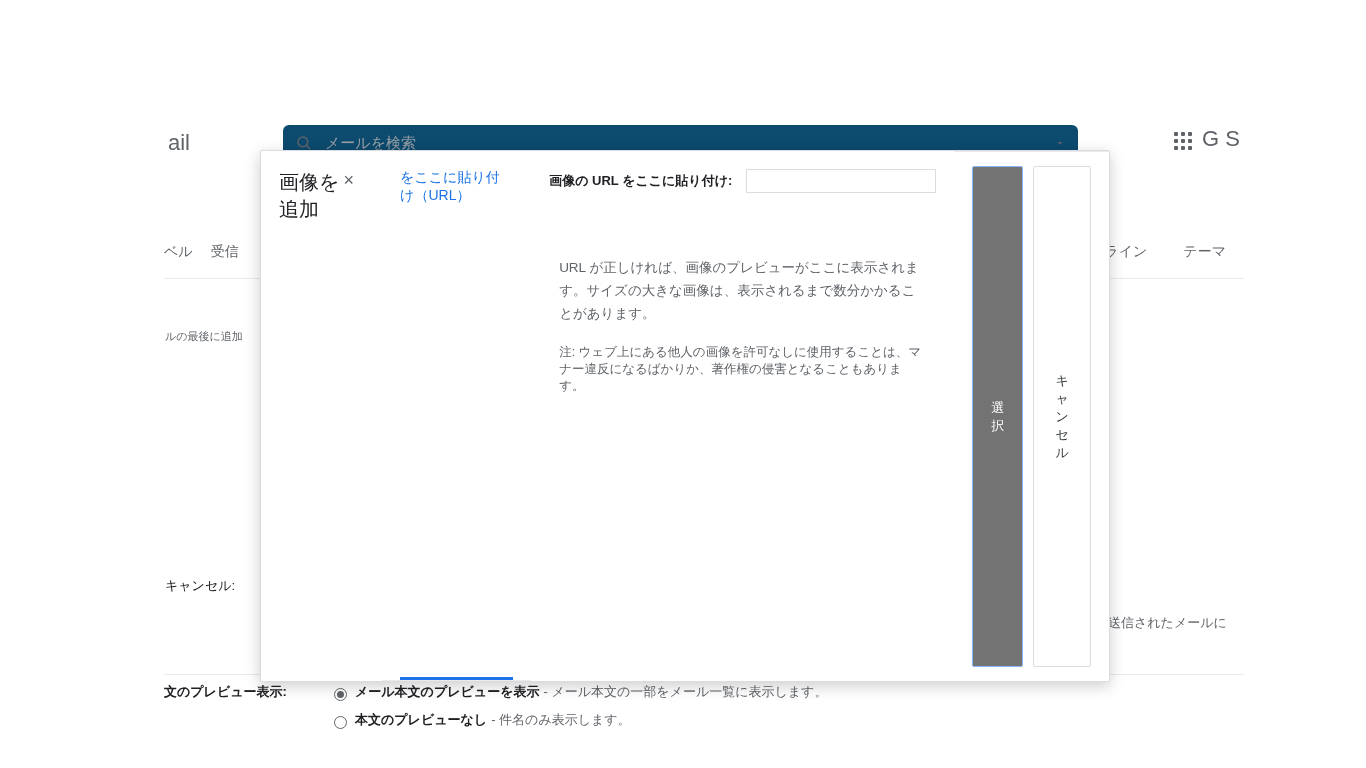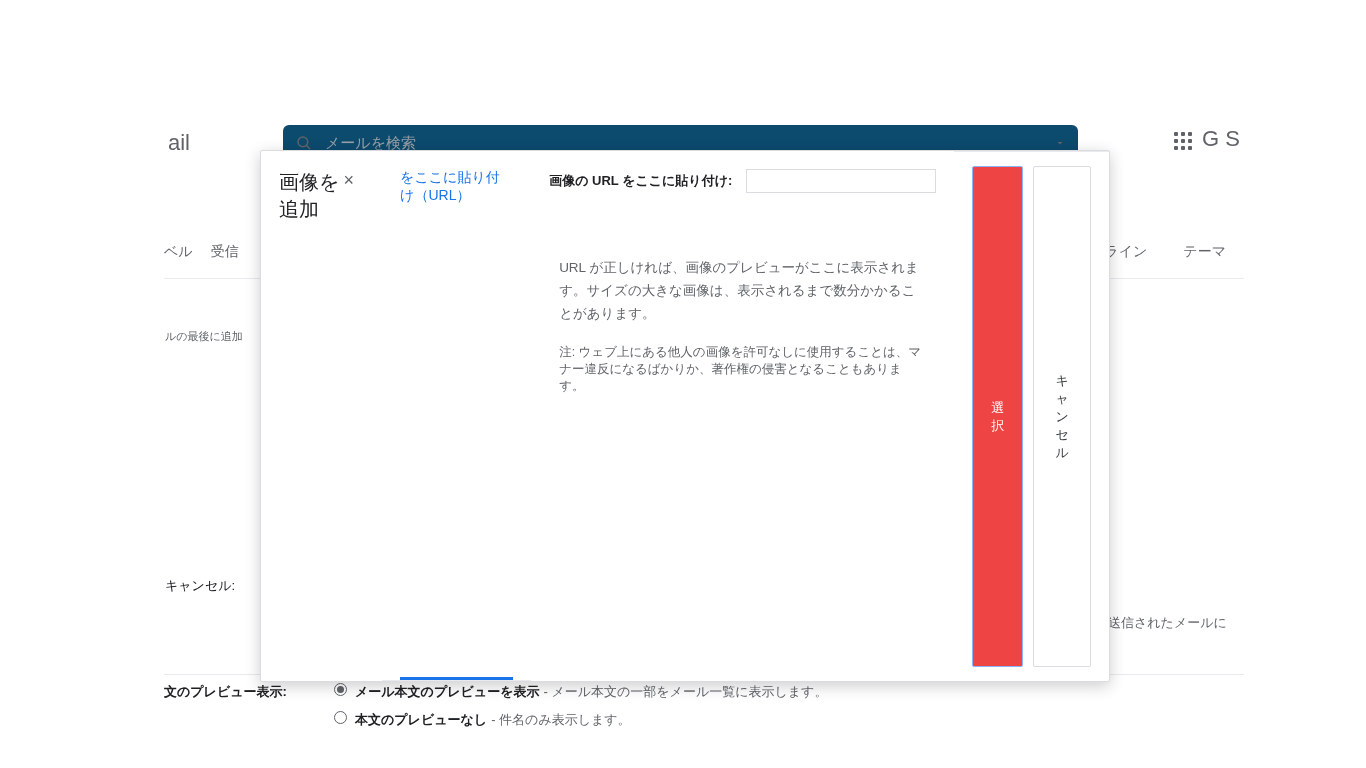--- a/index.html
+++ b/index.html
@@ -19,21 +19,21 @@
 
     .bg-tabs { position: absolute; top: 243px; left: 164px; width: 1080px; height: 36px; border-bottom: 1px solid #e8eaed; display: flex; align-items: flex-start; font-size: 14px; color: #202124; }
     .bg-tab { margin-right: 18px; padding-bottom: 8px; color: #5f6368; }
     .bg-tabs-right { margin-left: auto; display: flex; gap: 18px; }
     
     .bg-text1 { position: absolute; top: 329px; left: 165px; font-size: 11px; color: #5f6368; }
     .bg-text2 { position: absolute; top: 577px; left: 165px; font-size: 13px; color: #202124; }
     .bg-text3 { position: absolute; top: 614px; left: 1108px; font-size: 13px; color: #5f6368; white-space: nowrap; }
     
     .bg-preview-section { position: absolute; top: 674px; left: 164px; width: 1080px; border-top: 1px solid #e8eaed; padding-top: 8px; }
-    .bg-preview-row { display: flex; align-items: flex-start; font-size: 13px; color: #202124; margin-bottom: 10px; }
+    .bg-preview-row { display: flex; align-items: flex-end; font-size: 13px; color: #202124; margin-bottom: 10px; }
     .bg-preview-label { width: 170px; font-weight: bold; }
     .bg-radio { width: 13px; height: 13px; border: 1px solid #5f6368; border-radius: 50%; margin-right: 8px; display: inline-flex; align-items: center; justify-content: center; flex-shrink: 0; }
     .bg-radio.checked::after { content: ''; width: 7px; height: 7px; background: #5f6368; border-radius: 50%; }
     .bg-preview-bold { font-weight: bold; }
     .bg-preview-desc { color: #5f6368; margin-left: 4px; }
     
     
     .modal { position: absolute; top: 150px; left: 260px; width: 850px; height: 532px; background: #fff; border: 1px solid #dadce0; box-shadow: 0 4px 16px rgba(0,0,0,0.2); border-radius: 2px; display: flex; flex-direction: row; }
     .modal-header { padding: 18px 24px 0 18px; display: flex; align-items: flex-start; }
     .modal-title { font-size: 20px; color: #202124; font-weight: 400; }
@@ -47,21 +47,21 @@
     .url-label { font-size: 13px; font-weight: bold; color: #202124; margin-right: 14px; white-space: nowrap; }
     .url-input { flex: 1; height: 24px; border: 1px solid #dadce0; padding: 2px 6px; font-size: 13px; max-width: 575px; }
     
     .preview-area { margin-top: 64px; text-align: left; padding: 0 10px; }
     .preview-hint { font-size: 13.5px; color: #5f6368; line-height: 1.7; margin-bottom: 18px; }
     .preview-note { font-size: 12.5px; color: #5f6368; }
     .note-prefix { }
     
     .modal-footer { border-top: 1px solid #e8eaed; padding: 14px 18px; display: flex; gap: 10px; }
     .btn { font-size: 13px; padding: 7px 18px; border-radius: 2px; cursor: pointer; border: 1px solid transparent; }
-    .btn-primary { background: #ef4444; color: #fff; border-color: #8ab4f8; }
+    .btn-primary { background: #737373; color: #fff; border-color: #8ab4f8; }
     .btn-secondary { background: #fff; color: #3c4043; border: 1px solid #dadce0; }
     
     svg { display: block; }
   </style>
 </head>
 <body>
 
 <div class="bg-page">
   <div class="bg-logo">ail</div>
 

